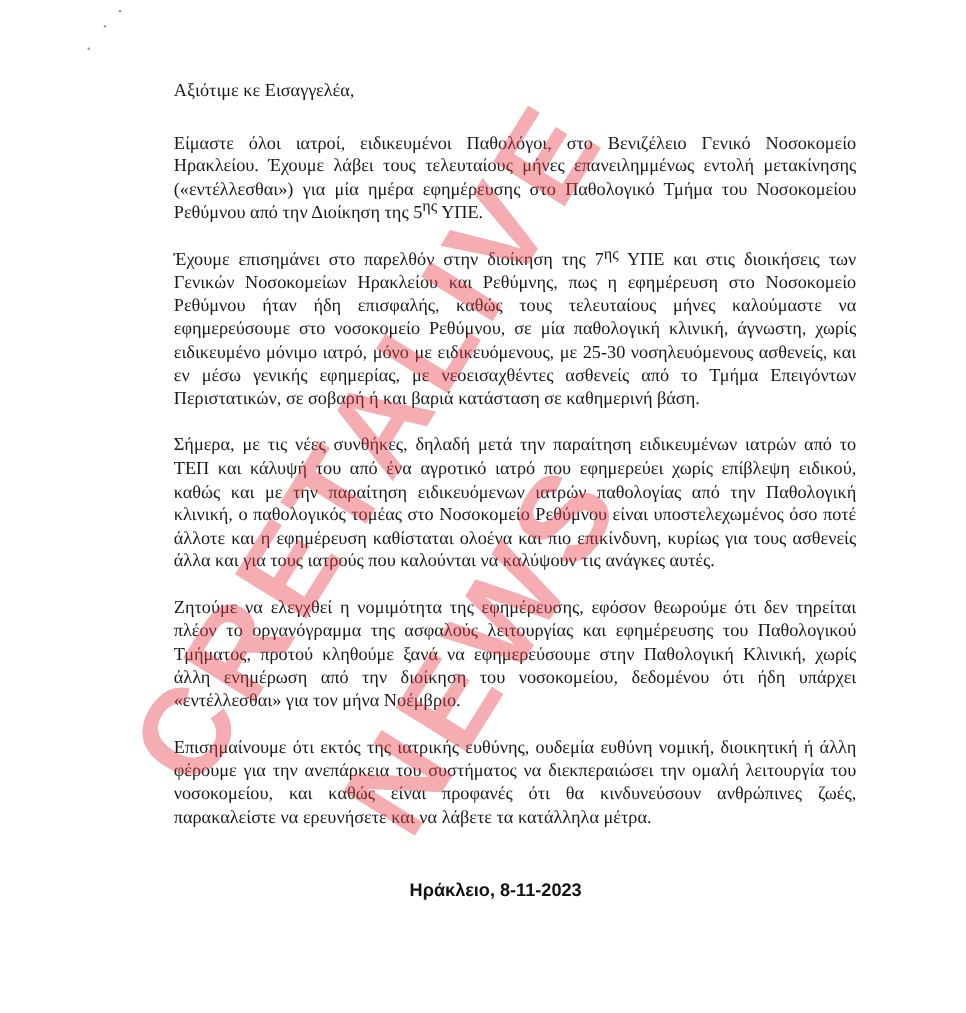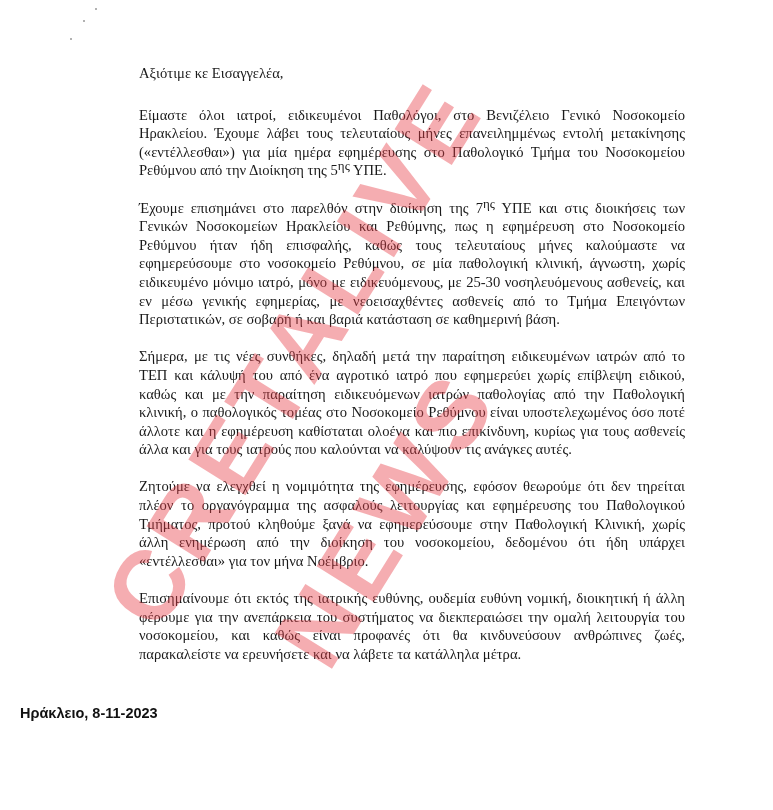--- a/index.html
+++ b/index.html
@@ -9,21 +9,21 @@
     }
     .page { position: absolute; left: 0; top: 0; width: 773px; height: 810px; }
     .content {
       position: absolute; left: 139px; top: 64px; width: 546px;
       font-size: 14.6px; line-height: 18.6px;
     }
     .salutation { margin: 0 0 23px 0; }
     .para { margin: 0 0 18.6px 0; text-align: justify; }
     .para sup { font-size: 13px; line-height: 0; vertical-align: 5px; }
     .signature {
-      position: absolute; left: 0; width: 773px; text-align: left;
+      position: absolute; left: 0; width: 773px; text-align: center;
       font-family: "Liberation Sans", "DejaVu Sans", sans-serif; font-weight: bold;
       font-size: 14.5px; color: #111;
     }
     .sig-date { top: 705px; padding-left: 20px; box-sizing: border-box; }
     .sig-names { top: 729px; padding-left: 10px; box-sizing: border-box; }
     .watermark {
       position: absolute; pointer-events: none;
       font-family: "Liberation Sans", "DejaVu Sans", sans-serif; font-weight: bold;
       color: rgba(232, 60, 70, 0.42); letter-spacing: 8px; white-space: nowrap;
       transform-origin: left center;

